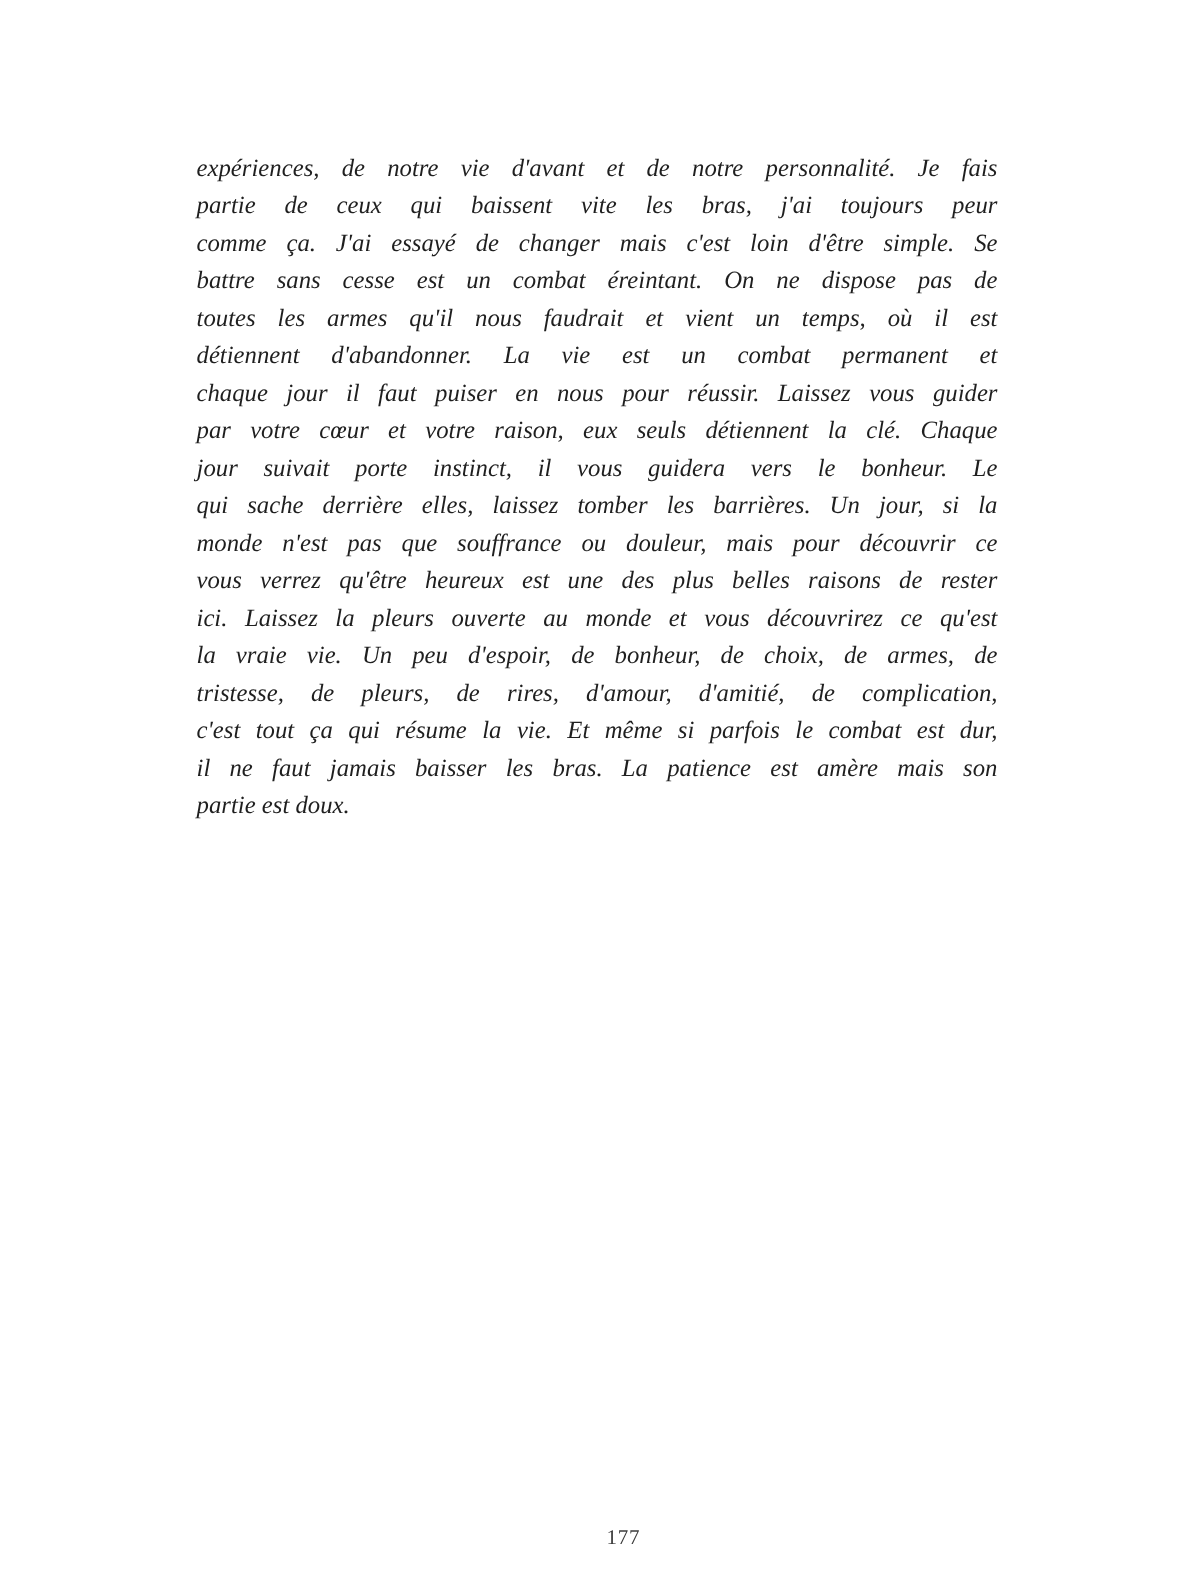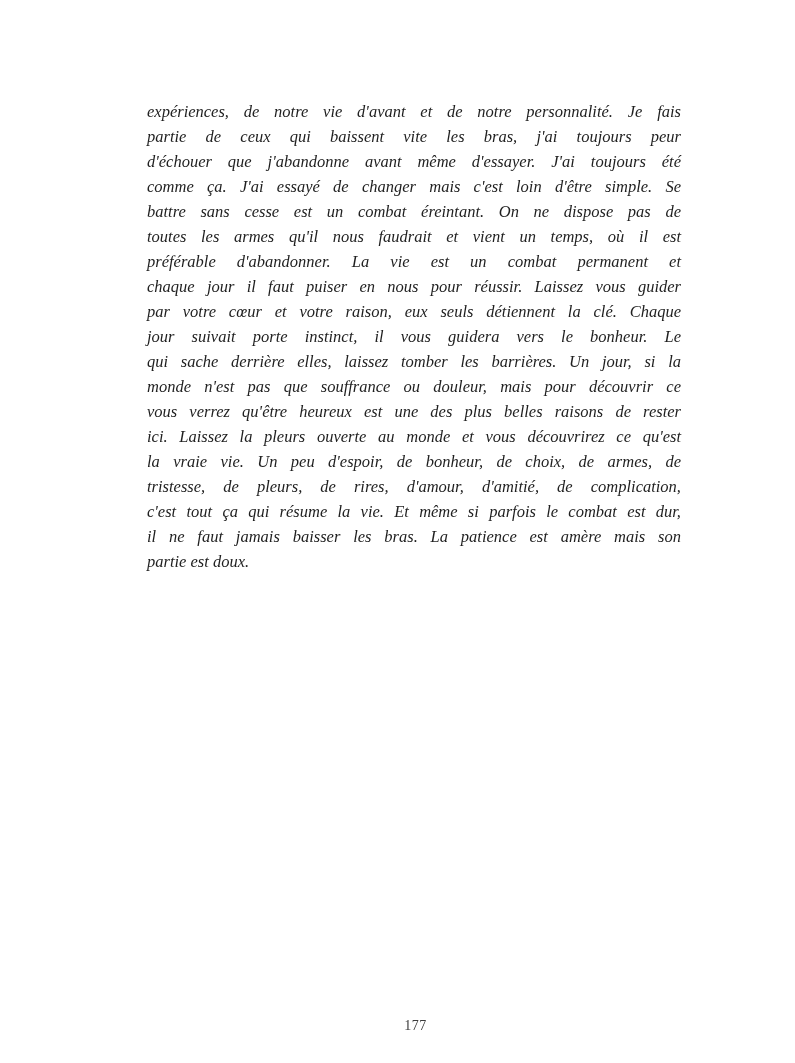--- a/index.html
+++ b/index.html
@@ -15,21 +15,21 @@
       overflow: hidden;
       font-family: "Liberation Serif", serif;
     }
     .page {
       position: absolute;
       inset: 0;
       background: #ffffff;
     }
     .text-block {
       position: absolute;
-      left: 147px;
+      left: 131px;
       top: 99px;
       width: 534px;
       font-family: "Liberation Serif", serif;
       font-style: italic;
       font-size: 16.5px;
       line-height: 25px;
       color: #1f1f1f;
     }
     .text-line {
       text-align: justify;
@@ -54,25 +54,24 @@
       margin-left: 36px;
     }
   </style>
 </head>
 <body>
 
 <div class="page">
   <div class="text-block">
       <div class="text-line">expériences, de notre vie d'avant et de notre personnalité. Je fais</div>
       <div class="text-line">partie de ceux qui baissent vite les bras, j'ai toujours peur</div>
-      <div class="text-line">d'échouer que j'abandonne avant même d'essayer. J'ai toujours été</div>
       <div class="text-line">comme ça. J'ai essayé de changer mais c'est loin d'être simple. Se</div>
       <div class="text-line">battre sans cesse est un combat éreintant. On ne dispose pas de</div>
       <div class="text-line">toutes les armes qu'il nous faudrait et vient un temps, où il est</div>
-      <div class="text-line">préférable d'abandonner. La vie est un combat permanent et</div>
+      <div class="text-line">détiennent d'abandonner. La vie est un combat permanent et</div>
       <div class="text-line">chaque jour il faut puiser en nous pour réussir. Laissez vous guider</div>
       <div class="text-line">par votre cœur et votre raison, eux seuls détiennent la clé. Chaque</div>
       <div class="text-line">jour suivait porte instinct, il vous guidera vers le bonheur. Le</div>
       <div class="text-line">qui sache derrière elles, laissez tomber les barrières. Un jour, si la</div>
       <div class="text-line">monde n'est pas que souffrance ou douleur, mais pour découvrir ce</div>
       <div class="text-line">vous verrez qu'être heureux est une des plus belles raisons de rester</div>
       <div class="text-line">ici. Laissez la pleurs ouverte au monde et vous découvrirez ce qu'est</div>
       <div class="text-line">la vraie vie. Un peu d'espoir, de bonheur, de choix, de armes, de</div>
       <div class="text-line">tristesse, de pleurs, de rires, d'amour, d'amitié, de complication,</div>
       <div class="text-line">c'est tout ça qui résume la vie. Et même si parfois le combat est dur,</div>

